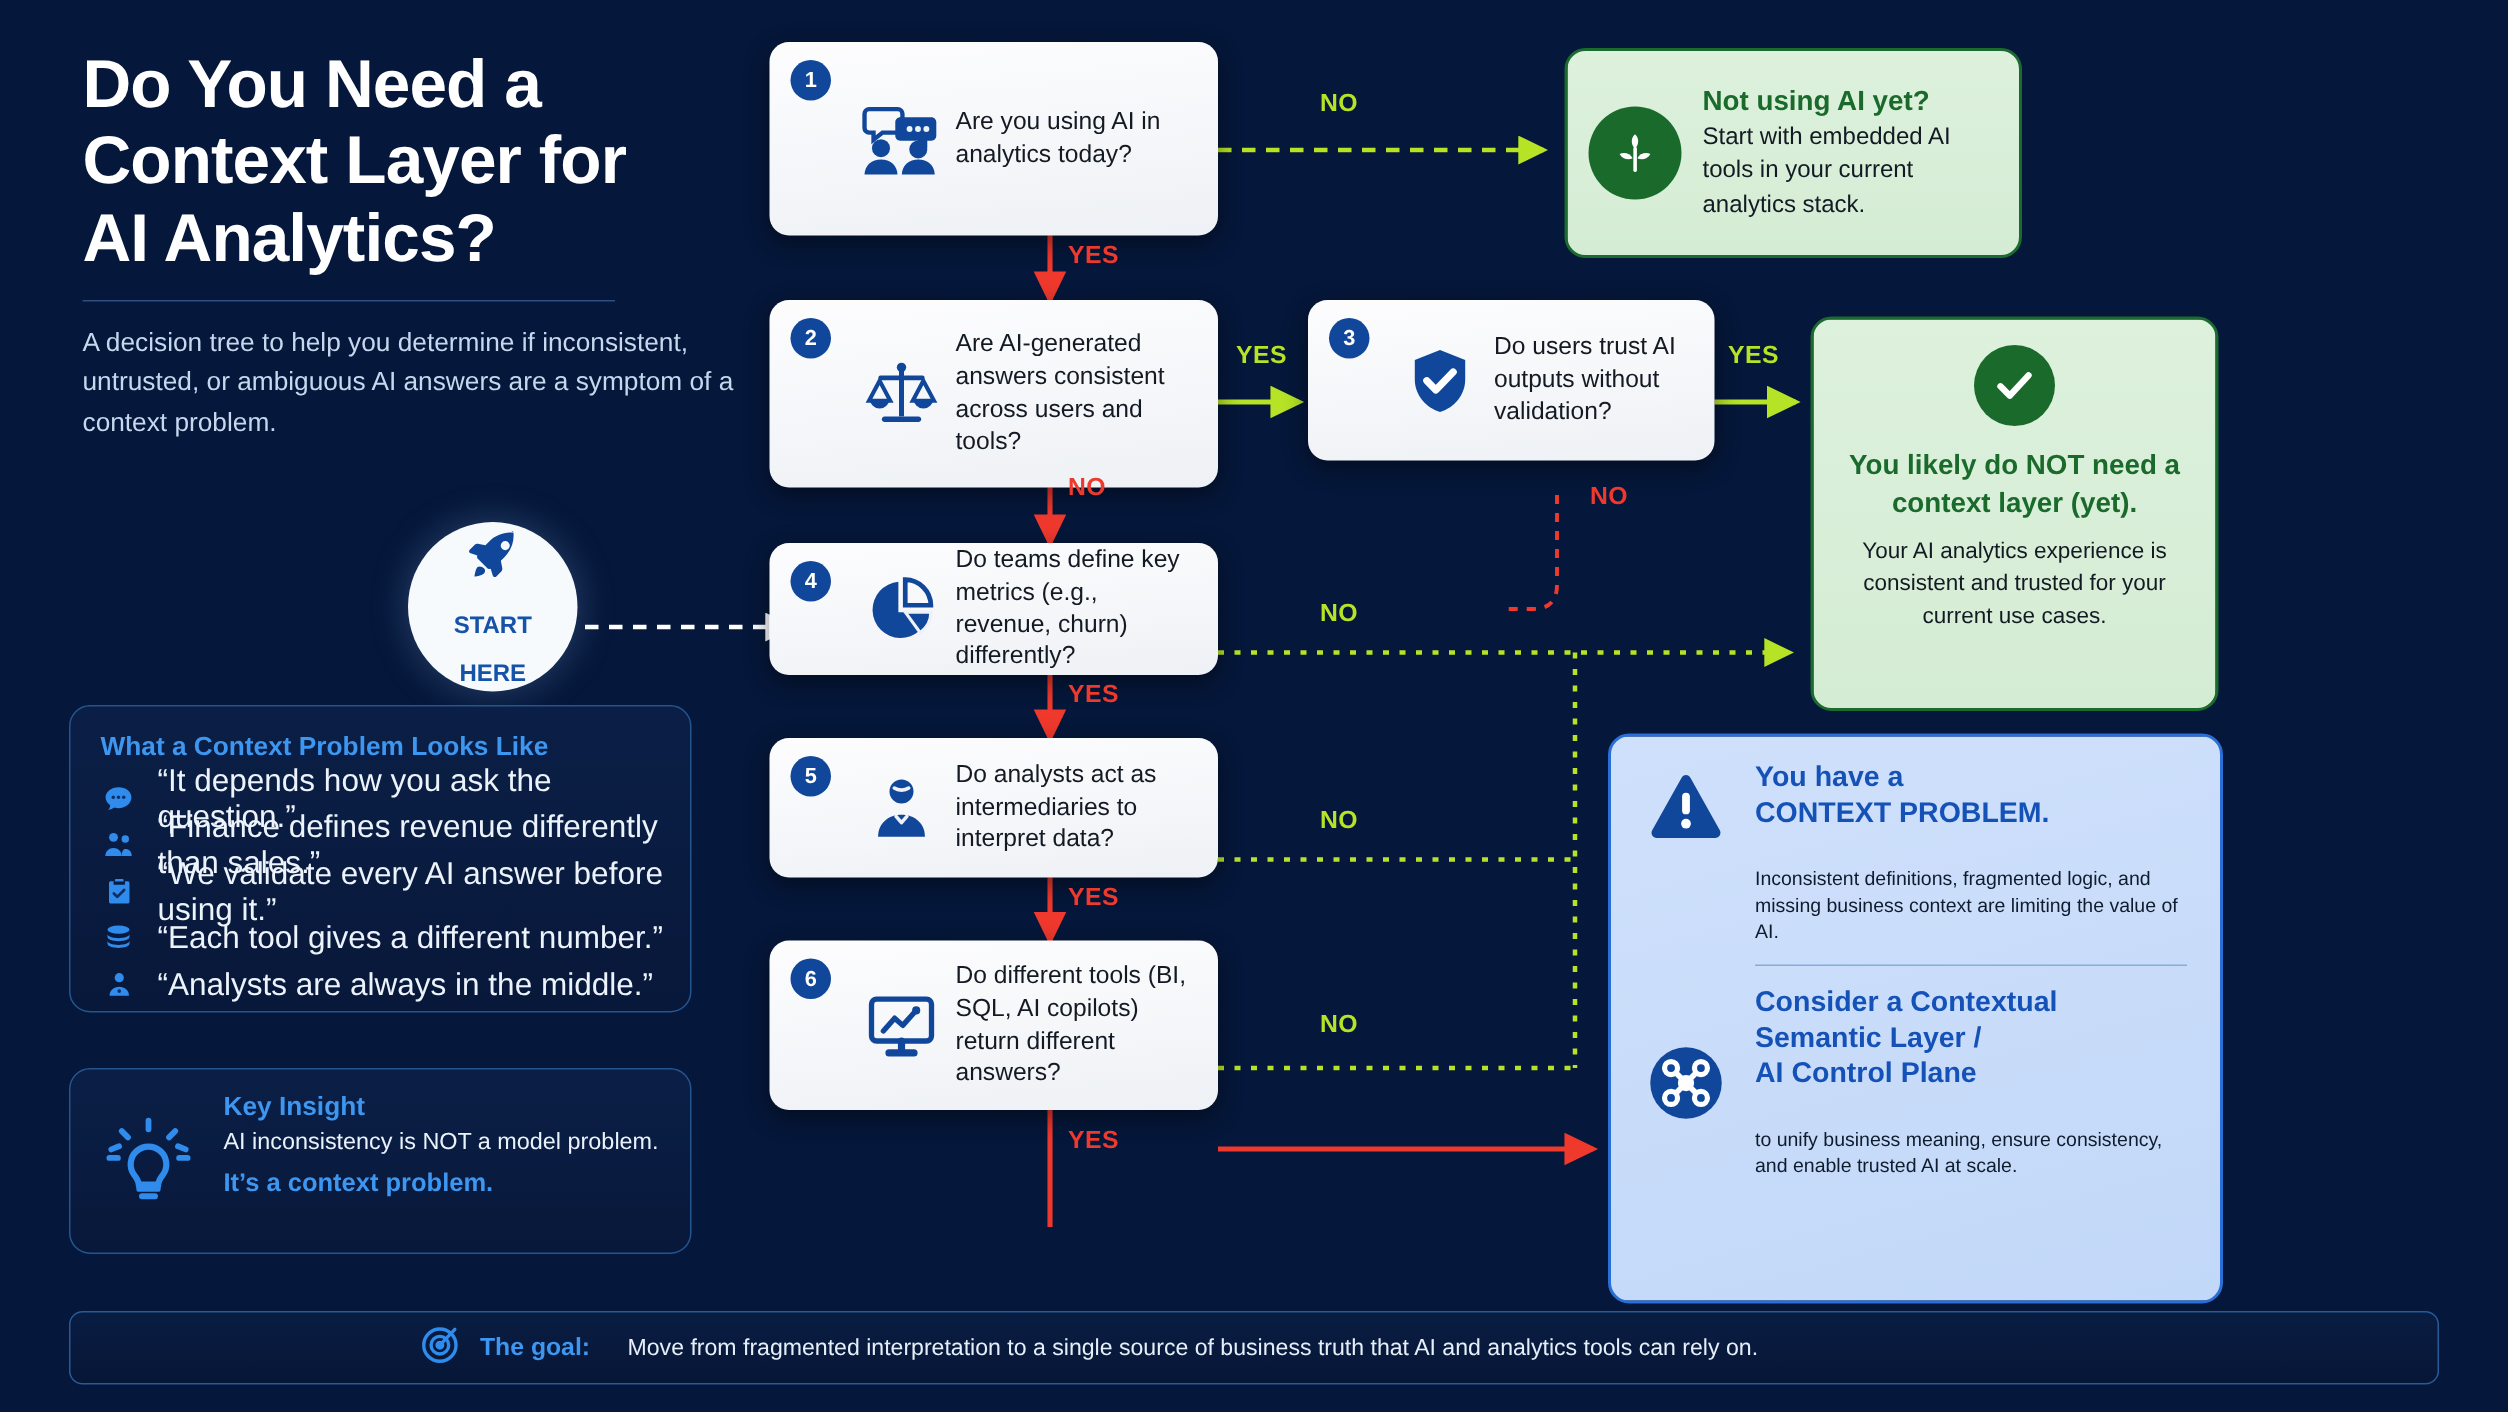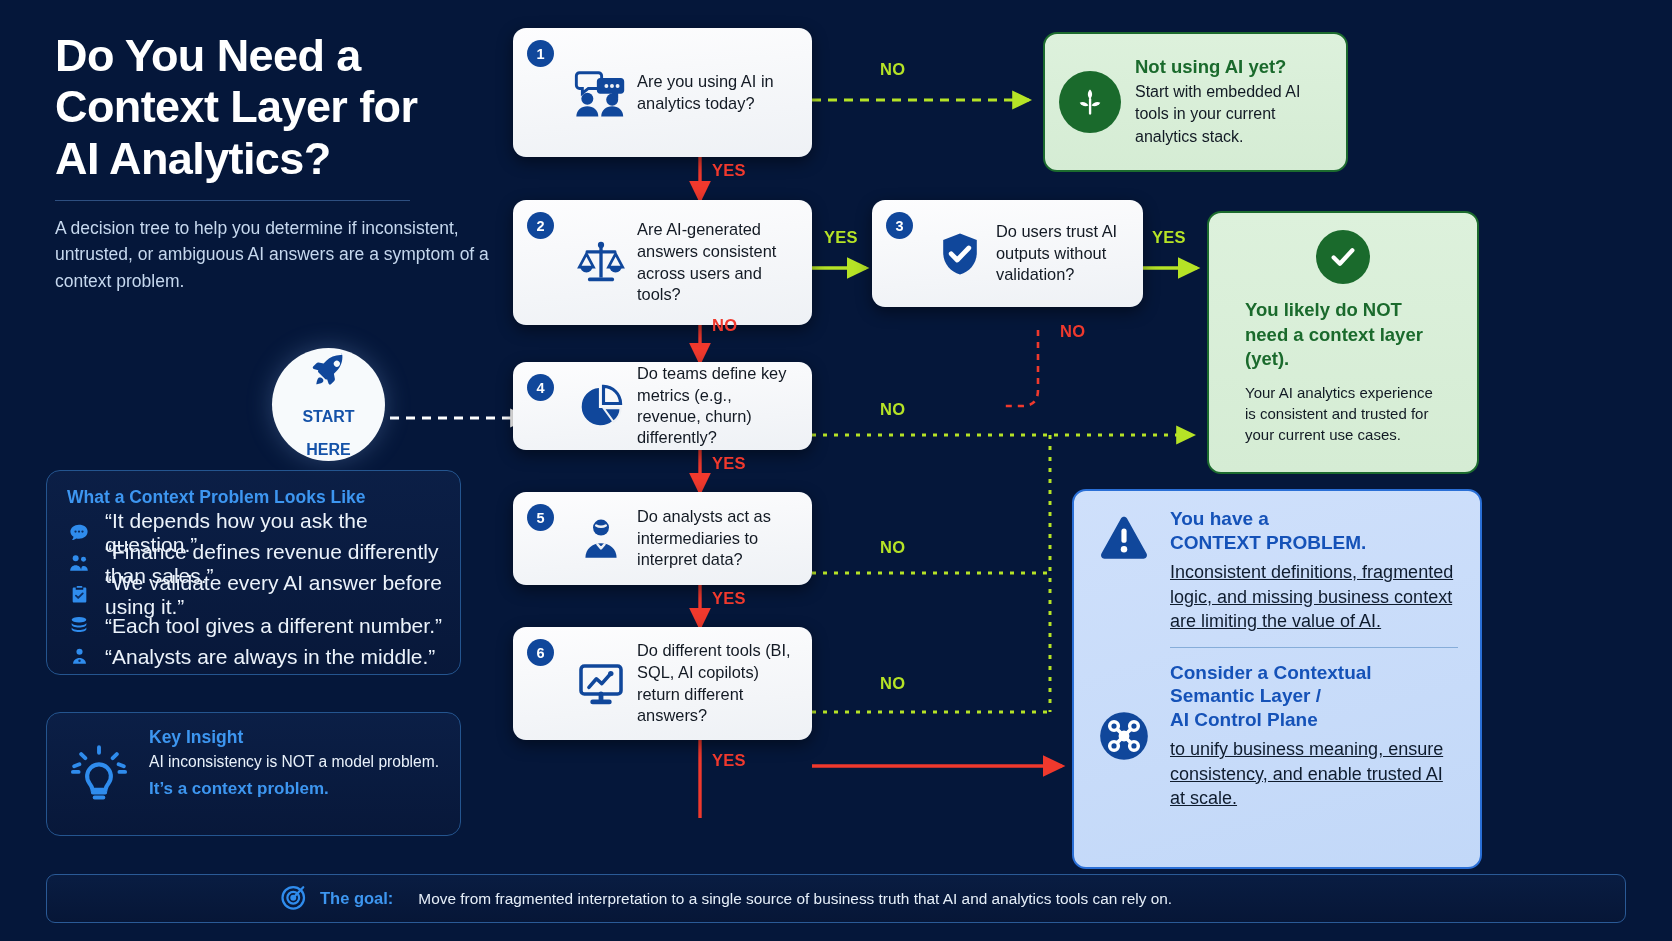--- a/index.html
+++ b/index.html
@@ -68,34 +68,34 @@
   
   .green {
     background:linear-gradient(180deg,#ddf1dc,#d5ecd4);
     border:2px solid #1c6b2e; border-radius:14px; position:absolute;
   }
   #g1 { left:1043px; top:32px; width:305px; height:140px; display:flex; align-items:center; padding:0 16px 0 14px; gap:14px; }
   #g1 .circ { width:62px; height:62px; flex:0 0 62px; border-radius:50%; background:#1a6a2c; display:flex; align-items:center; justify-content:center; }
   #g1 .h { font-size:18.5px; font-weight:bold; color:#1a6a2c; margin-bottom:3px; }
   #g1 .b { font-size:16px; color:#121a24; line-height:1.38; }
 
-  #g2 { left:1207px; top:211px; width:272px; height:263px; padding:17px 36px; }
+  #g2 { left:1207px; top:211px; width:272px; height:263px; padding:17px 20px; text-align:center; }
   #g2 .circ { width:54px; height:54px; margin:0 auto 14px; border-radius:50%; background:#1a6a2c; display:flex; align-items:center; justify-content:center; }
   #g2 .h { font-size:18.5px; font-weight:bold; color:#1a6a2c; line-height:1.33; margin-bottom:10px; }
   #g2 .b { font-size:15px; color:#121a24; line-height:1.42; }
 
   #bluebox {
     left:1072px; top:489px; width:410px; height:380px;
     background:linear-gradient(165deg,#cfe0fb,#c2d8f8);
     border:2px solid #2a6fd6; border-radius:14px; position:absolute; padding:16px 18px;
   }
   #bluebox .sec { display:flex; gap:14px; }
   #bluebox .bic { flex:0 0 64px; display:flex; align-items:flex-start; justify-content:center; padding-top:4px; }
   #bluebox .h { font-size:19px; font-weight:bold; color:#1552b8; line-height:1.24; }
-  #bluebox .b { font-size:18px; color:#0f1c2e; line-height:1.36; margin-top:6px;text-decoration:underline; }
+  #bluebox .b { font-size:13px; color:#0f1c2e; line-height:1.36; margin-top:23px; }
   #bluebox .div { height:1px; background:#86add9; margin:13px 4px 13px 78px; }
   #bluebox .bic2 { flex:0 0 64px; display:flex; align-items:center; justify-content:center; }
 
   
   #goal {
     left:46px; top:874px; width:1580px; height:49px;
     border:1px solid #2a5a96; border-radius:9px;
     background:linear-gradient(180deg, rgba(10,30,68,.8), rgba(7,22,54,.8));
     display:flex; align-items:center; padding-left:232px; gap:11px;
   }

